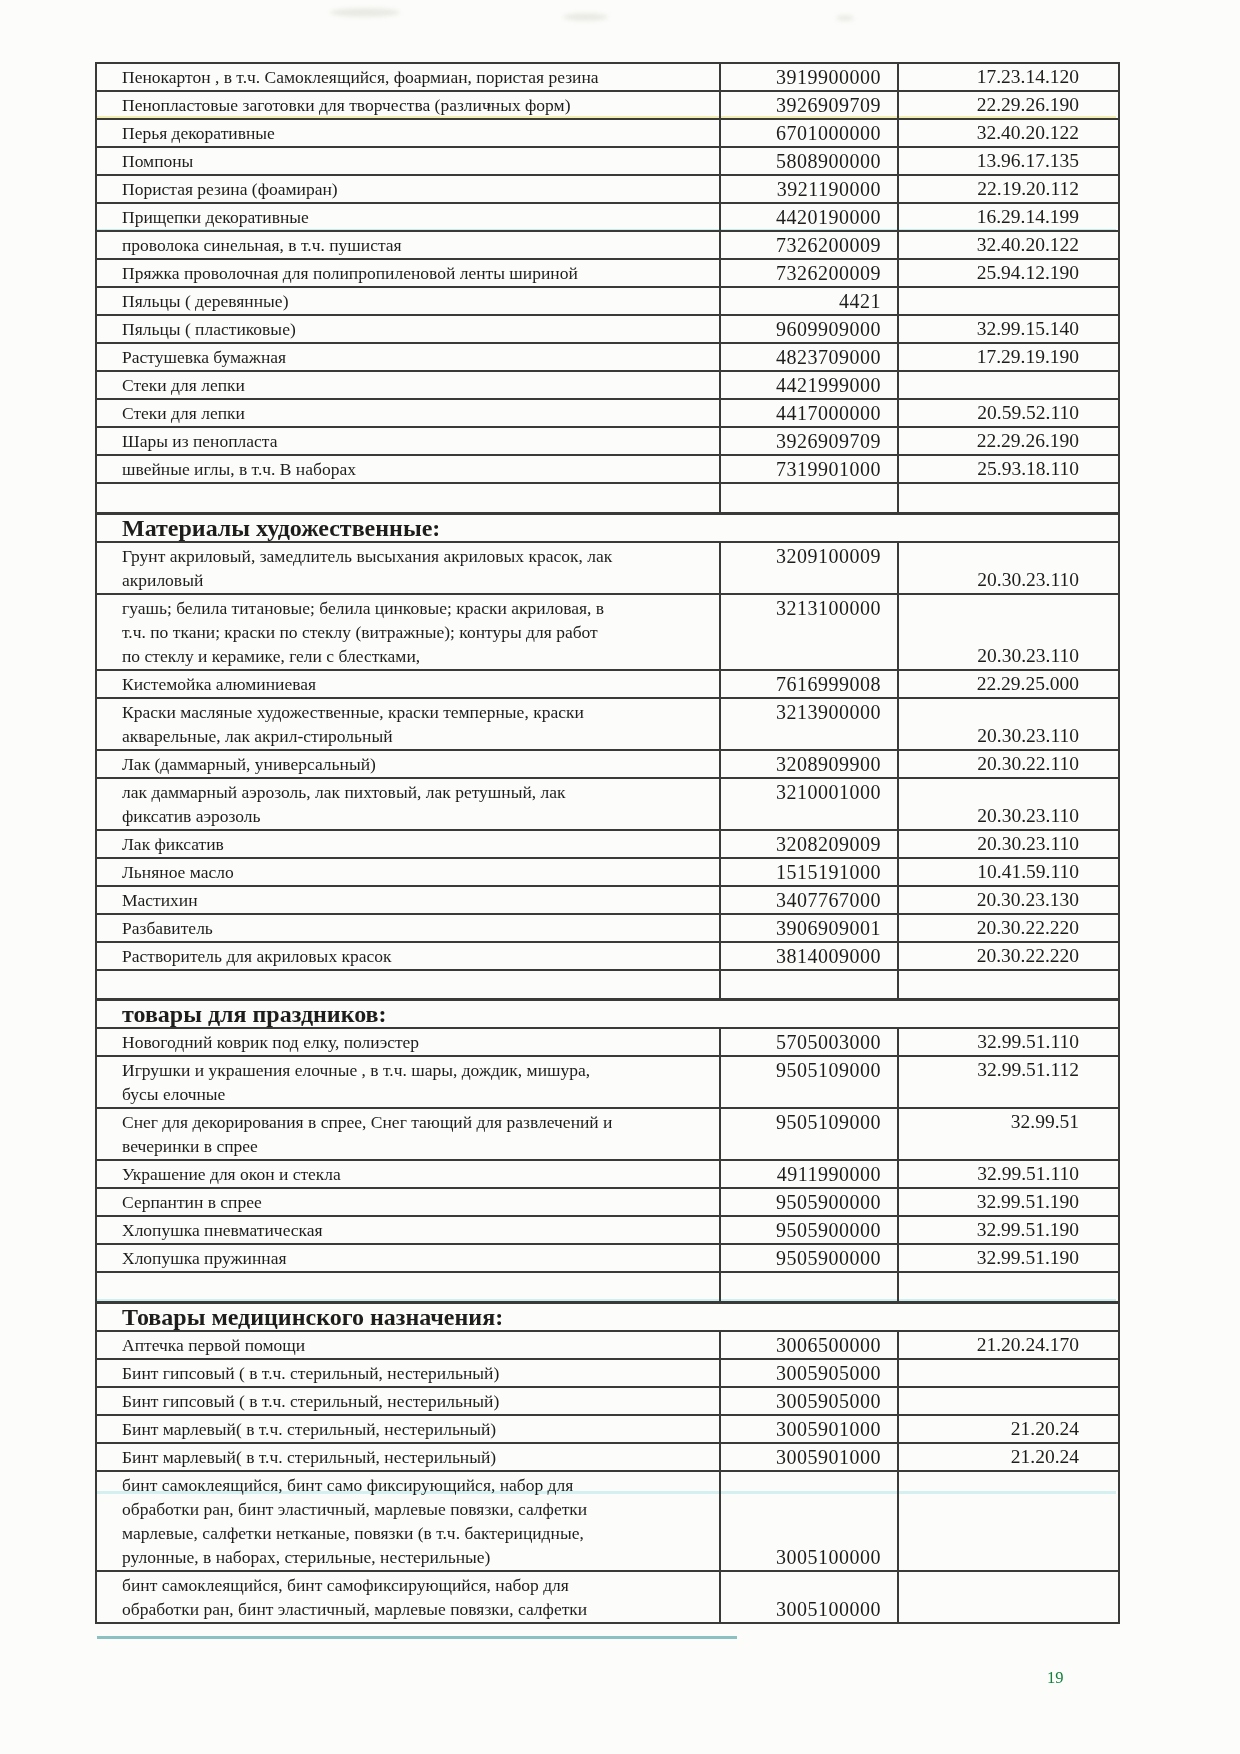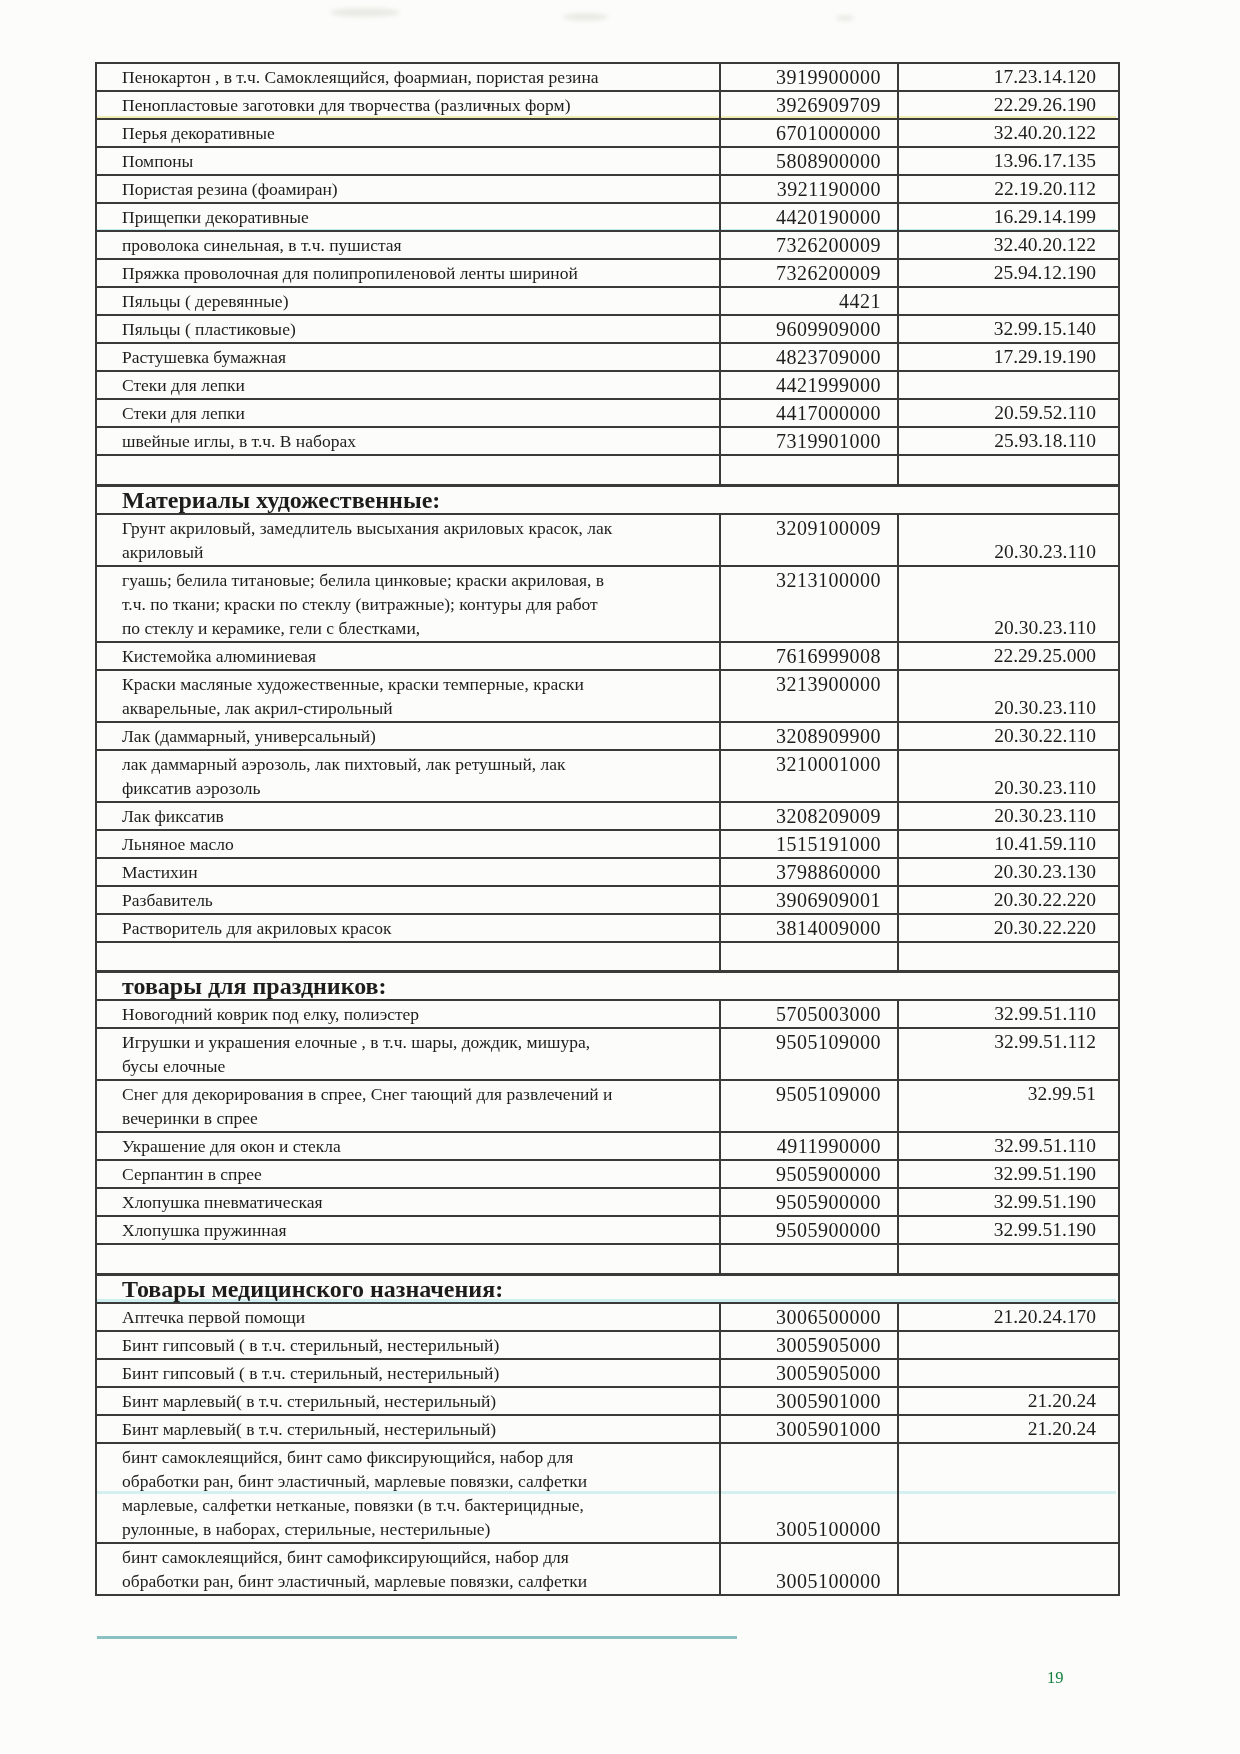--- a/index.html
+++ b/index.html
@@ -36,21 +36,21 @@
     white-space: pre-line;
   }
   td.c2 {
     text-align: right;
     padding-right: 16px;
     font-size: 20px;
     letter-spacing: 0.5px;
   }
   td.c3 {
     text-align: right;
-    padding-right: 22px;
+    padding-right: 39px;
     font-size: 19.5px;
   }
   td.vbottom { vertical-align: bottom; }
   tr.item-row { height: 28px; }
   tr.empty-row { height: 30px; }
   tr.section-row { height: 27px; }
   tr.section-row td {
     font-weight: bold;
     border-top-width: 3px;
     font-size: 24px;
@@ -157,20 +157,25 @@
           <td class="c1">Стеки для лепки</td>
           <td class="c2">4421999000</td>
           <td class="c3"></td>
         </tr>
         <tr class="item-row">
           <td class="c1">Стеки для лепки</td>
           <td class="c2">4417000000</td>
           <td class="c3">20.59.52.110</td>
         </tr>
         <tr class="item-row">
+          <td class="c1">Шары из пенопласта</td>
+          <td class="c2">3926909709</td>
+          <td class="c3">22.29.26.190</td>
+        </tr>
+        <tr class="item-row">
           <td class="c1">швейные иглы, в т.ч. В наборах</td>
           <td class="c2">7319901000</td>
           <td class="c3">25.93.18.110</td>
         </tr>
         <tr class="empty-row">
           <td class="c1"></td>
           <td class="c2"></td>
           <td class="c3"></td>
         </tr>
         <tr class="section-row">
@@ -216,21 +221,21 @@
           <td class="c2">3208209009</td>
           <td class="c3">20.30.23.110</td>
         </tr>
         <tr class="item-row">
           <td class="c1">Льняное масло</td>
           <td class="c2">1515191000</td>
           <td class="c3">10.41.59.110</td>
         </tr>
         <tr class="item-row">
           <td class="c1">Мастихин</td>
-          <td class="c2">3798860000</td>
+          <td class="c2">3407767000</td>
           <td class="c3">20.30.23.130</td>
         </tr>
         <tr class="item-row">
           <td class="c1">Разбавитель</td>
           <td class="c2">3906909001</td>
           <td class="c3">20.30.22.220</td>
         </tr>
         <tr class="item-row">
           <td class="c1">Растворитель для акриловых красок</td>
           <td class="c2">3814009000</td>

